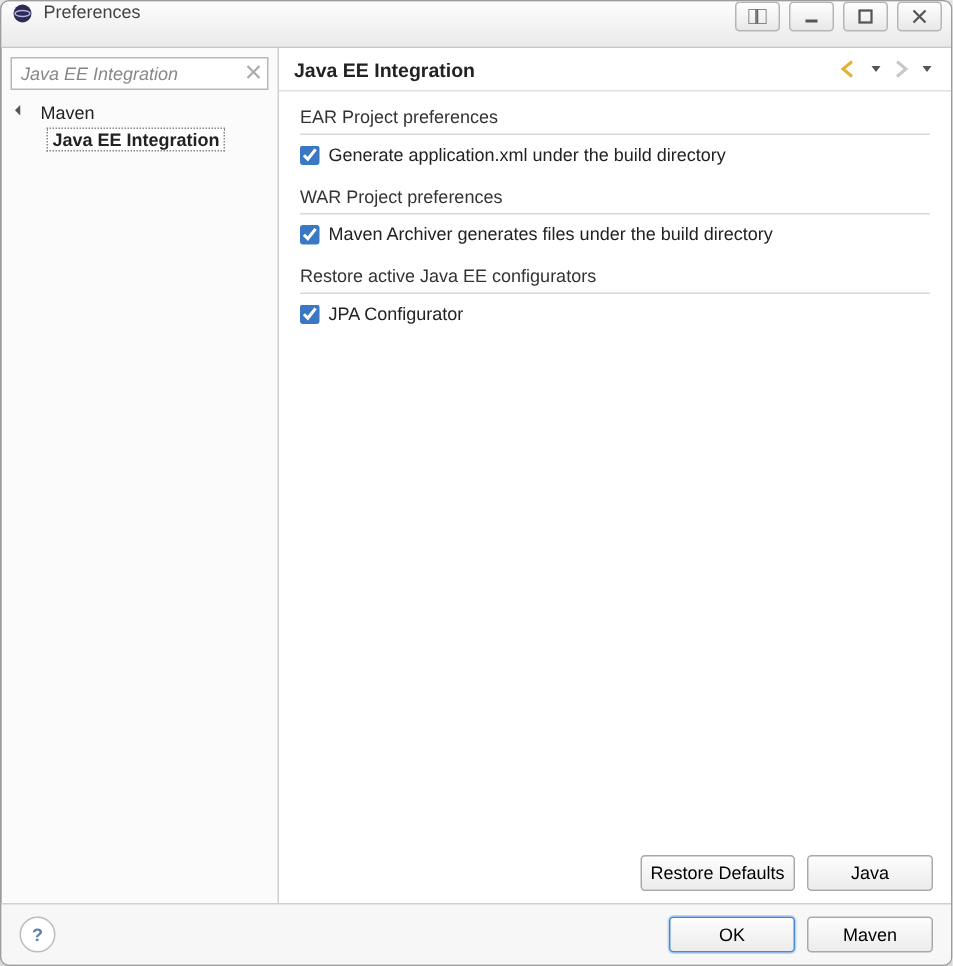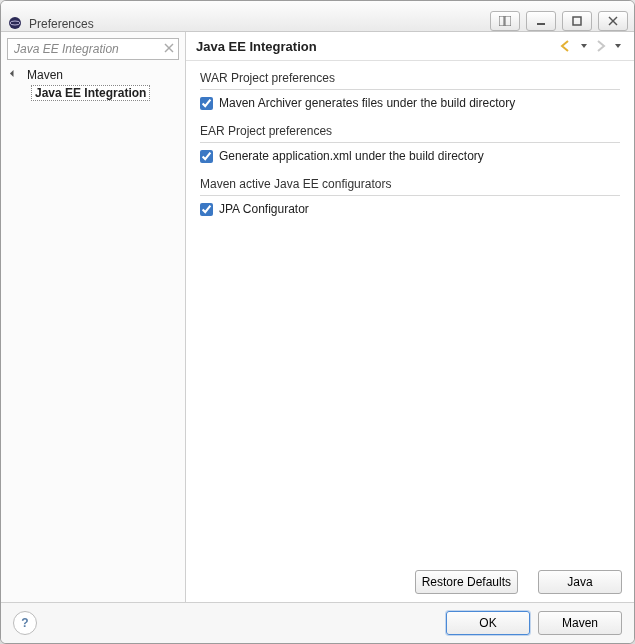--- a/index.html
+++ b/index.html
@@ -21,21 +21,21 @@
     display: flex;
     flex-direction: column;
     overflow: hidden;
   }
   
   .titlebar {
     height: 30px;
     background: linear-gradient(#fdfdfd, #eaeaea);
     border-bottom: 1px solid #c9c9c9;
     display: flex;
-    align-items: flex-end;
+    align-items: flex-start;
     padding: 0 6px;
   }
   .titlebar .app-icon {
     width: 16px; height: 16px;
     margin-right: 6px;
     display: inline-flex;
     align-items: center;
     justify-content: center;
   }
   .titlebar .title {
@@ -192,21 +192,21 @@
     margin-bottom: 10px;
   }
   .checkbox-row:last-child { margin-bottom: 0; }
   .checkbox-row input[type=checkbox] {
     margin: 0 6px 0 0;
     accent-color: #3b78c4;
   }
   .main-buttons {
     display: flex;
     justify-content: flex-end;
-    gap: 20px;
+    gap: 8px;
     padding: 8px 12px;
   }
   .footer {
     border-top: 1px solid #d0d0d0;
     padding: 8px 12px;
     display: flex;
     align-items: center;
     background: #f7f7f7;
   }
   .footer .help {
@@ -320,41 +320,41 @@
           <span class="arr">
             <svg width="8" height="12">
                 <path d="M1 4 L4 8 L7 4" fill="#555"></path>
               </svg>
           </span>
         </div>
       </div>
 
       <div class="main-content">
         <div class="group">
+          <div class="group-title">EAR Project preferences</div>
+          <div class="group-body">
+            <label class="checkbox-row">
+              <input type="checkbox" checked="" style="">
+              <span>Generate application.xml under the build directory</span>
+            </label>
+          </div>
+        </div>
+
+        <div class="group">
           <div class="group-title">WAR Project preferences</div>
           <div class="group-body">
             <label class="checkbox-row">
               <input type="checkbox" checked="" style="">
               <span>Maven Archiver generates files under the build directory</span>
             </label>
           </div>
         </div>
 
         <div class="group">
-          <div class="group-title">EAR Project preferences</div>
-          <div class="group-body">
-            <label class="checkbox-row">
-              <input type="checkbox" checked="" style="">
-              <span>Generate application.xml under the build directory</span>
-            </label>
-          </div>
-        </div>
-
-        <div class="group">
-          <div class="group-title">Maven active Java EE configurators</div>
+          <div class="group-title">Restore active Java EE configurators</div>
           <div class="group-body">
             <label class="checkbox-row">
               <input type="checkbox" checked="" style="">
               <span>JPA Configurator</span>
             </label>
           </div>
         </div>
       </div>
 
       <div class="main-buttons">

